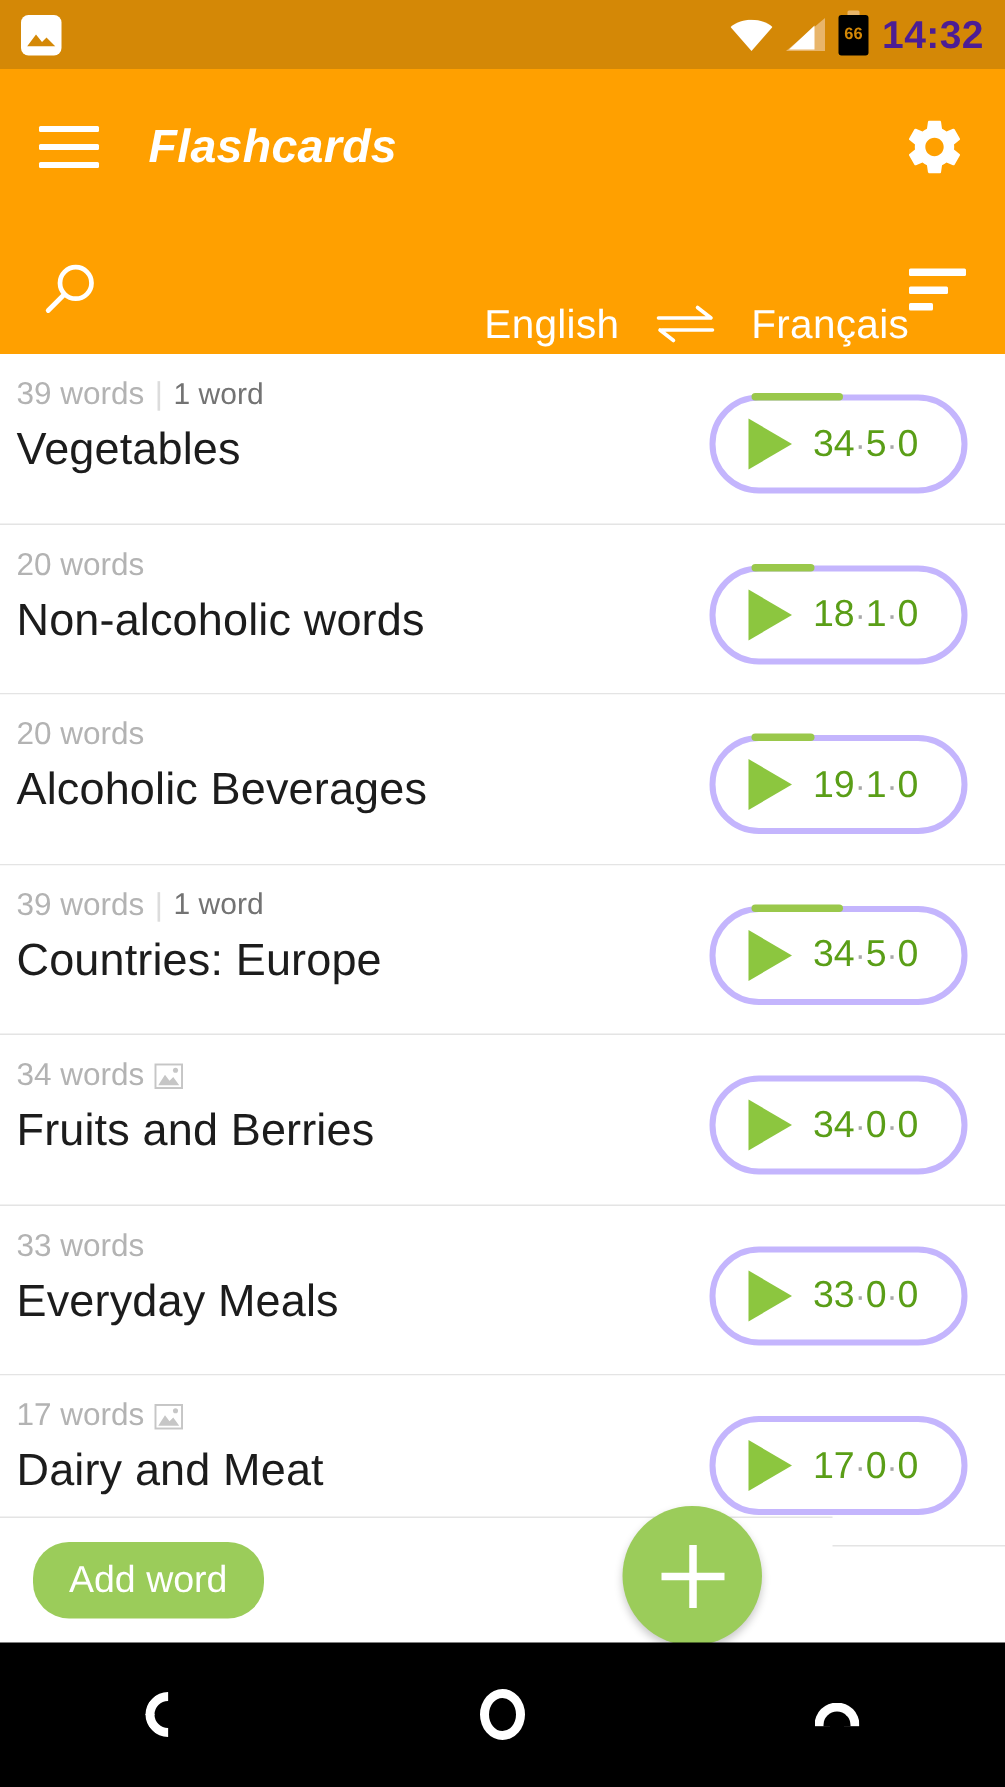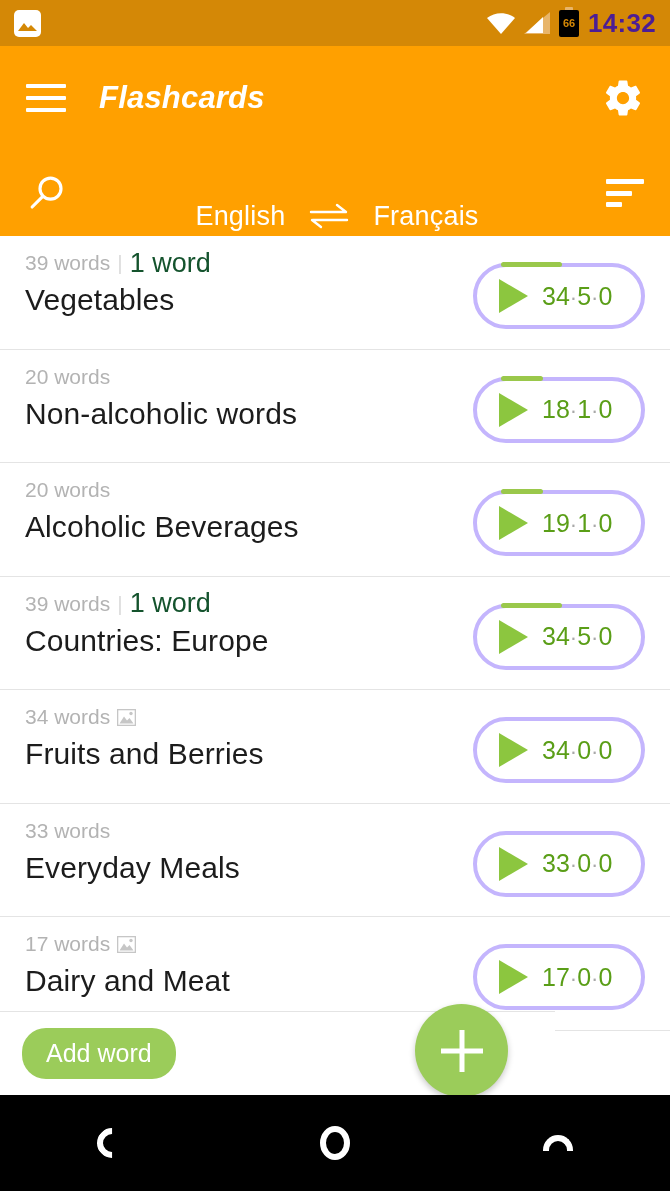--- a/index.html
+++ b/index.html
@@ -51,41 +51,41 @@
   .hamburger { width:40px; height:28px; display:flex; flex-direction:column;
     justify-content:space-between; cursor:pointer; }
   .hamburger span { display:block; height:4px; background:#fff; border-radius:1px; }
   .app-title { color:#fff; font-size:31px; font-weight:bold; margin-left:33px;
     letter-spacing:0.2px;font-style:italic; }
   .gear { margin-left:auto; width:42px; height:42px; cursor:pointer; }
 
   .appbar-sub { position:absolute; top:104px; left:0; width:100%; height:86px;
     display:flex; align-items:center; padding:0 26px; }
   .search-ico { width:42px; height:42px; cursor:pointer; }
-  .lang-wrap { flex:1; display:flex; align-items:center; justify-content:center; gap:22px;margin-top:46px; }
+  .lang-wrap { flex:1; display:flex; align-items:center; justify-content:flex-end; gap:22px;margin-top:46px; }
   .lang { color:#fff; font-size:27px; letter-spacing:0.2px; }
   .swap { width:44px; height:30px; }
   .sort-ico { width:38px; height:28px; display:flex; flex-direction:column;
     justify-content:space-between; align-items:flex-start; cursor:pointer; }
   .sort-ico i { display:block; height:5px; background:#fff; border-radius:1px; }
   .sort-ico i:nth-child(1){ width:38px; }
   .sort-ico i:nth-child(2){ width:26px; }
   .sort-ico i:nth-child(3){ width:16px; }
 
   
   .list { position:absolute; top:236px; left:0; width:670px; height:775px;
     background:#fff; }
   .row {
     position:relative; height:113.5px; border-bottom:1px solid #e4e4e4;
-    padding:14px 0 0 25px; background:#fff;
+    padding:14px 0 0 11px; background:#fff;
   }
   .row-meta { display:flex; align-items:center; gap:7px; height:26px; }
   .row-count { color:#b3b3b3; font-size:21px; }
   .row-sep { color:#dcdcdc; font-size:21px; }
-  .row-new { color:#14532d; font-size:27px; }
+  .row-new { color:#737373; font-size:20px; }
   .img-ico { width:19px; height:17px; display:inline-block; }
   .row-title { color:#1c1c1c; font-size:30px; margin-top:7px; letter-spacing:0.1px; }
 
   
   .badge {
     position:absolute; right:25px; top:27px;
     width:172px; height:66px; border:4px solid #c4b5fd; border-radius:33px;
     background:#fff; display:flex; align-items:center; cursor:pointer;
   }
   .badge .prog {

